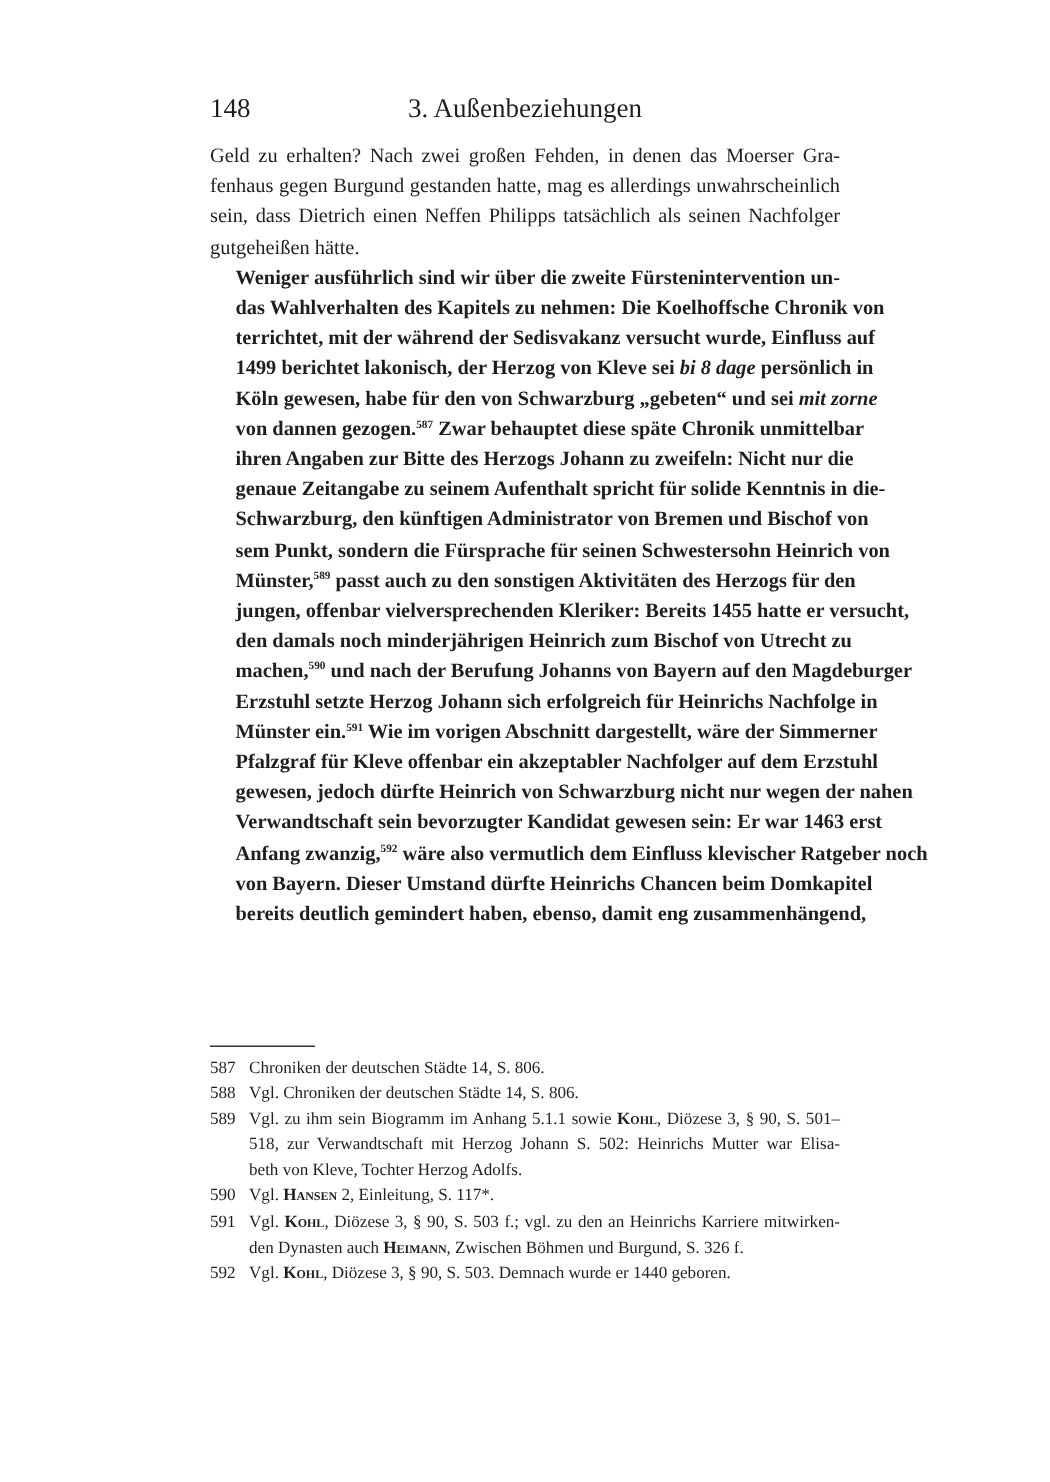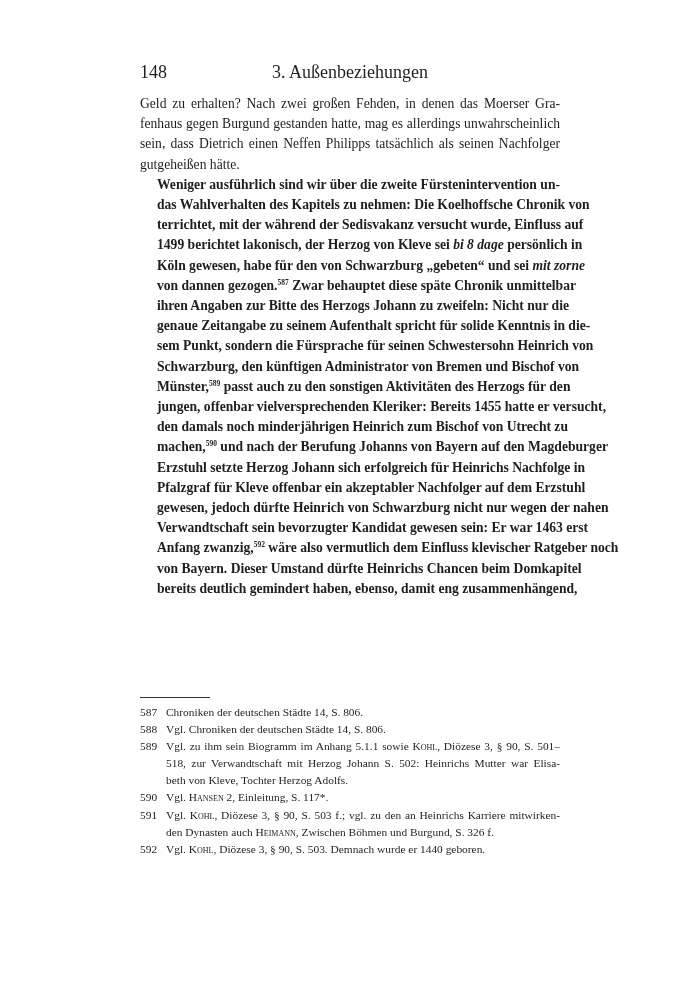--- a/index.html
+++ b/index.html
@@ -23,21 +23,21 @@
     sup { font-size: 7.5px; vertical-align: 5px; line-height: 0; }
     .rule { position: absolute; top: 697px; left: 0; width: 70px; height: 0; border-top: 1px solid #333; }
     .footnotes {
       position: absolute; top: 704px; left: 0; width: 420px;
       font-size: 11.4px; line-height: 17.1px;
     }
     .fn { position: relative; padding-left: 26px; }
     .fn-num { position: absolute; left: 0; top: 0; }
     .fn-line { display: block; white-space: nowrap; text-align: justify; text-align-last: justify; }
     .fn-line.last { text-align-last: left; }
-    .sc { font-variant: small-caps; }
+    .sc { font-variant: small-caps; font-weight: bold; }
   </style>
 </head>
 <body>
 
 <div class="page">
   <div class="header">
     <span class="page-number">148</span>
     <span class="running-head">3. Außenbeziehungen</span>
   </div>
 
@@ -50,27 +50,28 @@
       </p>
     <p class="indent">
         <span class="line">Weniger ausführlich sind wir über die zweite Fürstenintervention un-</span>
         <span class="line">das Wahlverhalten des Kapitels zu nehmen: Die Koelhoffsche Chronik von</span>
         <span class="line">terrichtet, mit der während der Sedisvakanz versucht wurde, Einfluss auf</span>
         <span class="line">1499 berichtet lakonisch, der Herzog von Kleve sei <em>bi 8 dage</em> persönlich in</span>
         <span class="line">Köln gewesen, habe für den von Schwarzburg „gebeten“ und sei <em>mit zorne</em></span>
         <span class="line">von dannen gezogen.<sup>587</sup> Zwar behauptet diese späte Chronik unmittelbar</span>
         <span class="line">ihren Angaben zur Bitte des Herzogs Johann zu zweifeln: Nicht nur die</span>
         <span class="line">genaue Zeitangabe zu seinem Aufenthalt spricht für solide Kenntnis in die-</span>
+        <span class="line">Schwarzburg, den künftigen Administrator von Bremen und Bischof von</span>
         <span class="line">sem Punkt, sondern die Fürsprache für seinen Schwestersohn Heinrich von</span>
-        <span class="line">Schwarzburg, den künftigen Administrator von Bremen und Bischof von</span>
         <span class="line">Münster,<sup>589</sup> passt auch zu den sonstigen Aktivitäten des Herzogs für den</span>
         <span class="line">jungen, offenbar vielversprechenden Kleriker: Bereits 1455 hatte er versucht,</span>
         <span class="line">den damals noch minderjährigen Heinrich zum Bischof von Utrecht zu</span>
         <span class="line">machen,<sup>590</sup> und nach der Berufung Johanns von Bayern auf den Magdeburger</span>
         <span class="line">Erzstuhl setzte Herzog Johann sich erfolgreich für Heinrichs Nachfolge in</span>
+        <span class="line">Münster ein.<sup>591</sup> Wie im vorigen Abschnitt dargestellt, wäre der Simmerner</span>
         <span class="line">Pfalzgraf für Kleve offenbar ein akzeptabler Nachfolger auf dem Erzstuhl</span>
         <span class="line">gewesen, jedoch dürfte Heinrich von Schwarzburg nicht nur wegen der nahen</span>
         <span class="line">Verwandtschaft sein bevorzugter Kandidat gewesen sein: Er war 1463 erst</span>
         <span class="line">Anfang zwanzig,<sup>592</sup> wäre also vermutlich dem Einfluss klevischer Ratgeber noch</span>
         <span class="line">von Bayern. Dieser Umstand dürfte Heinrichs Chancen beim Domkapitel</span>
         <span class="line last">bereits deutlich gemindert haben, ebenso, damit eng zusammenhängend,</span>
       </p>
   </div>
 
   <div class="rule"></div>

